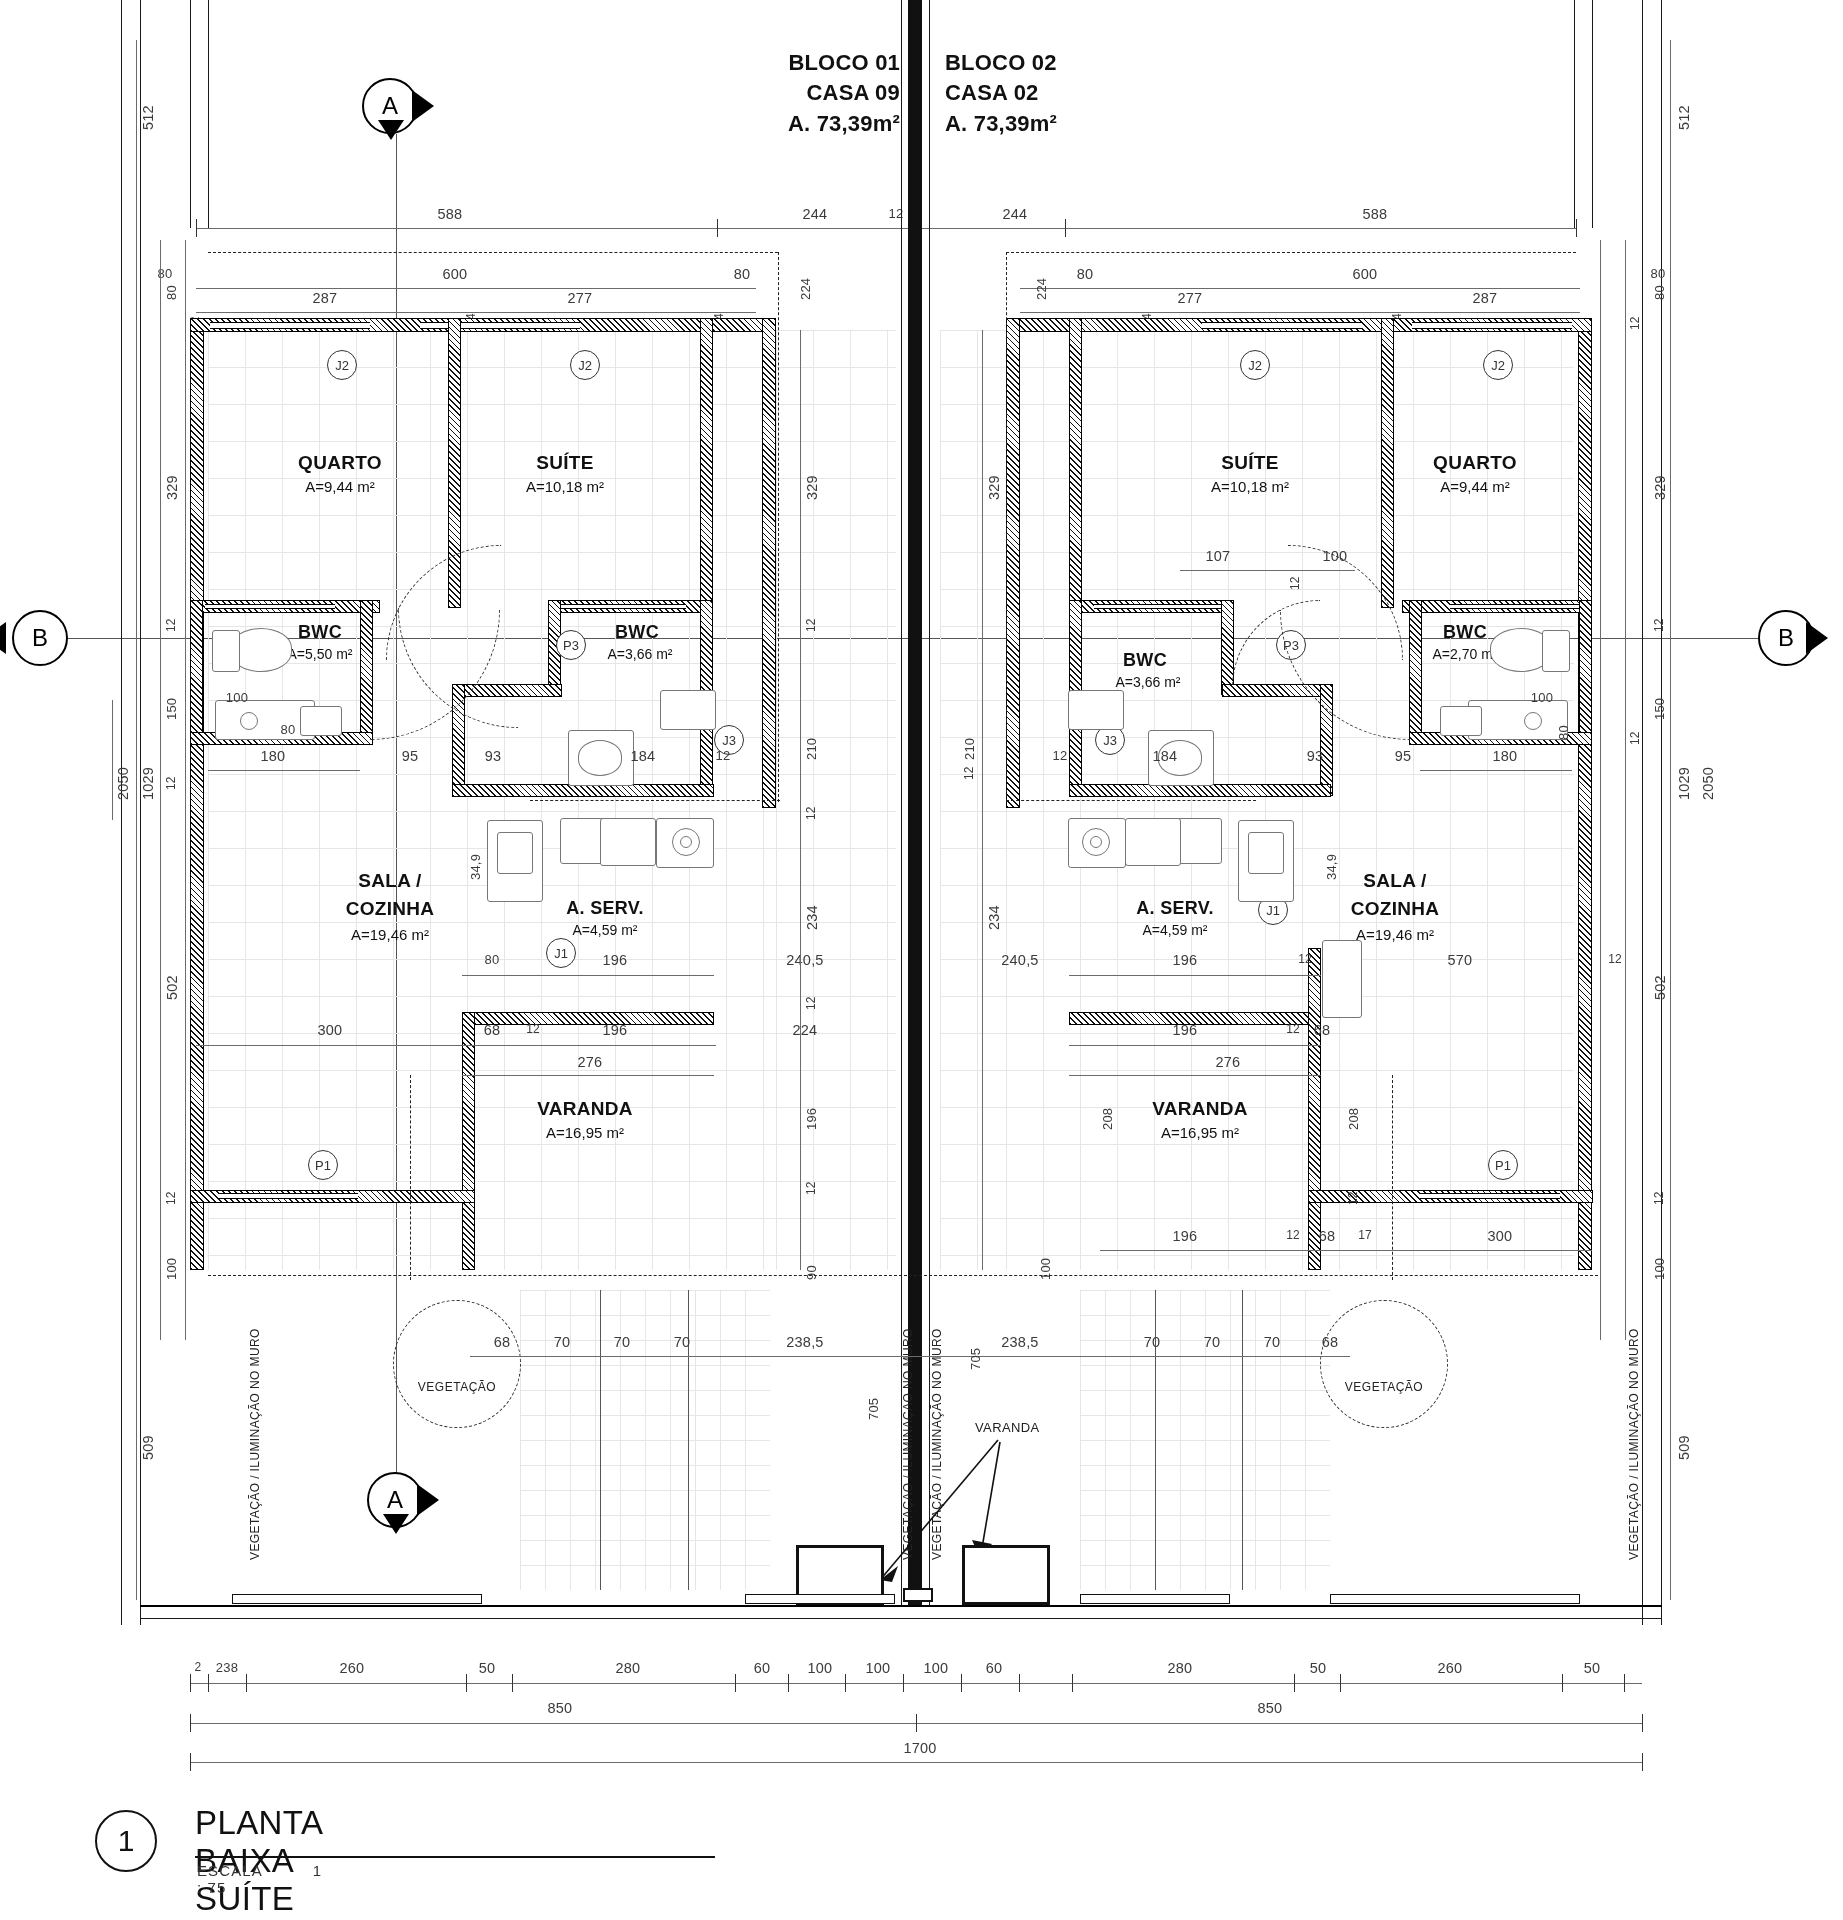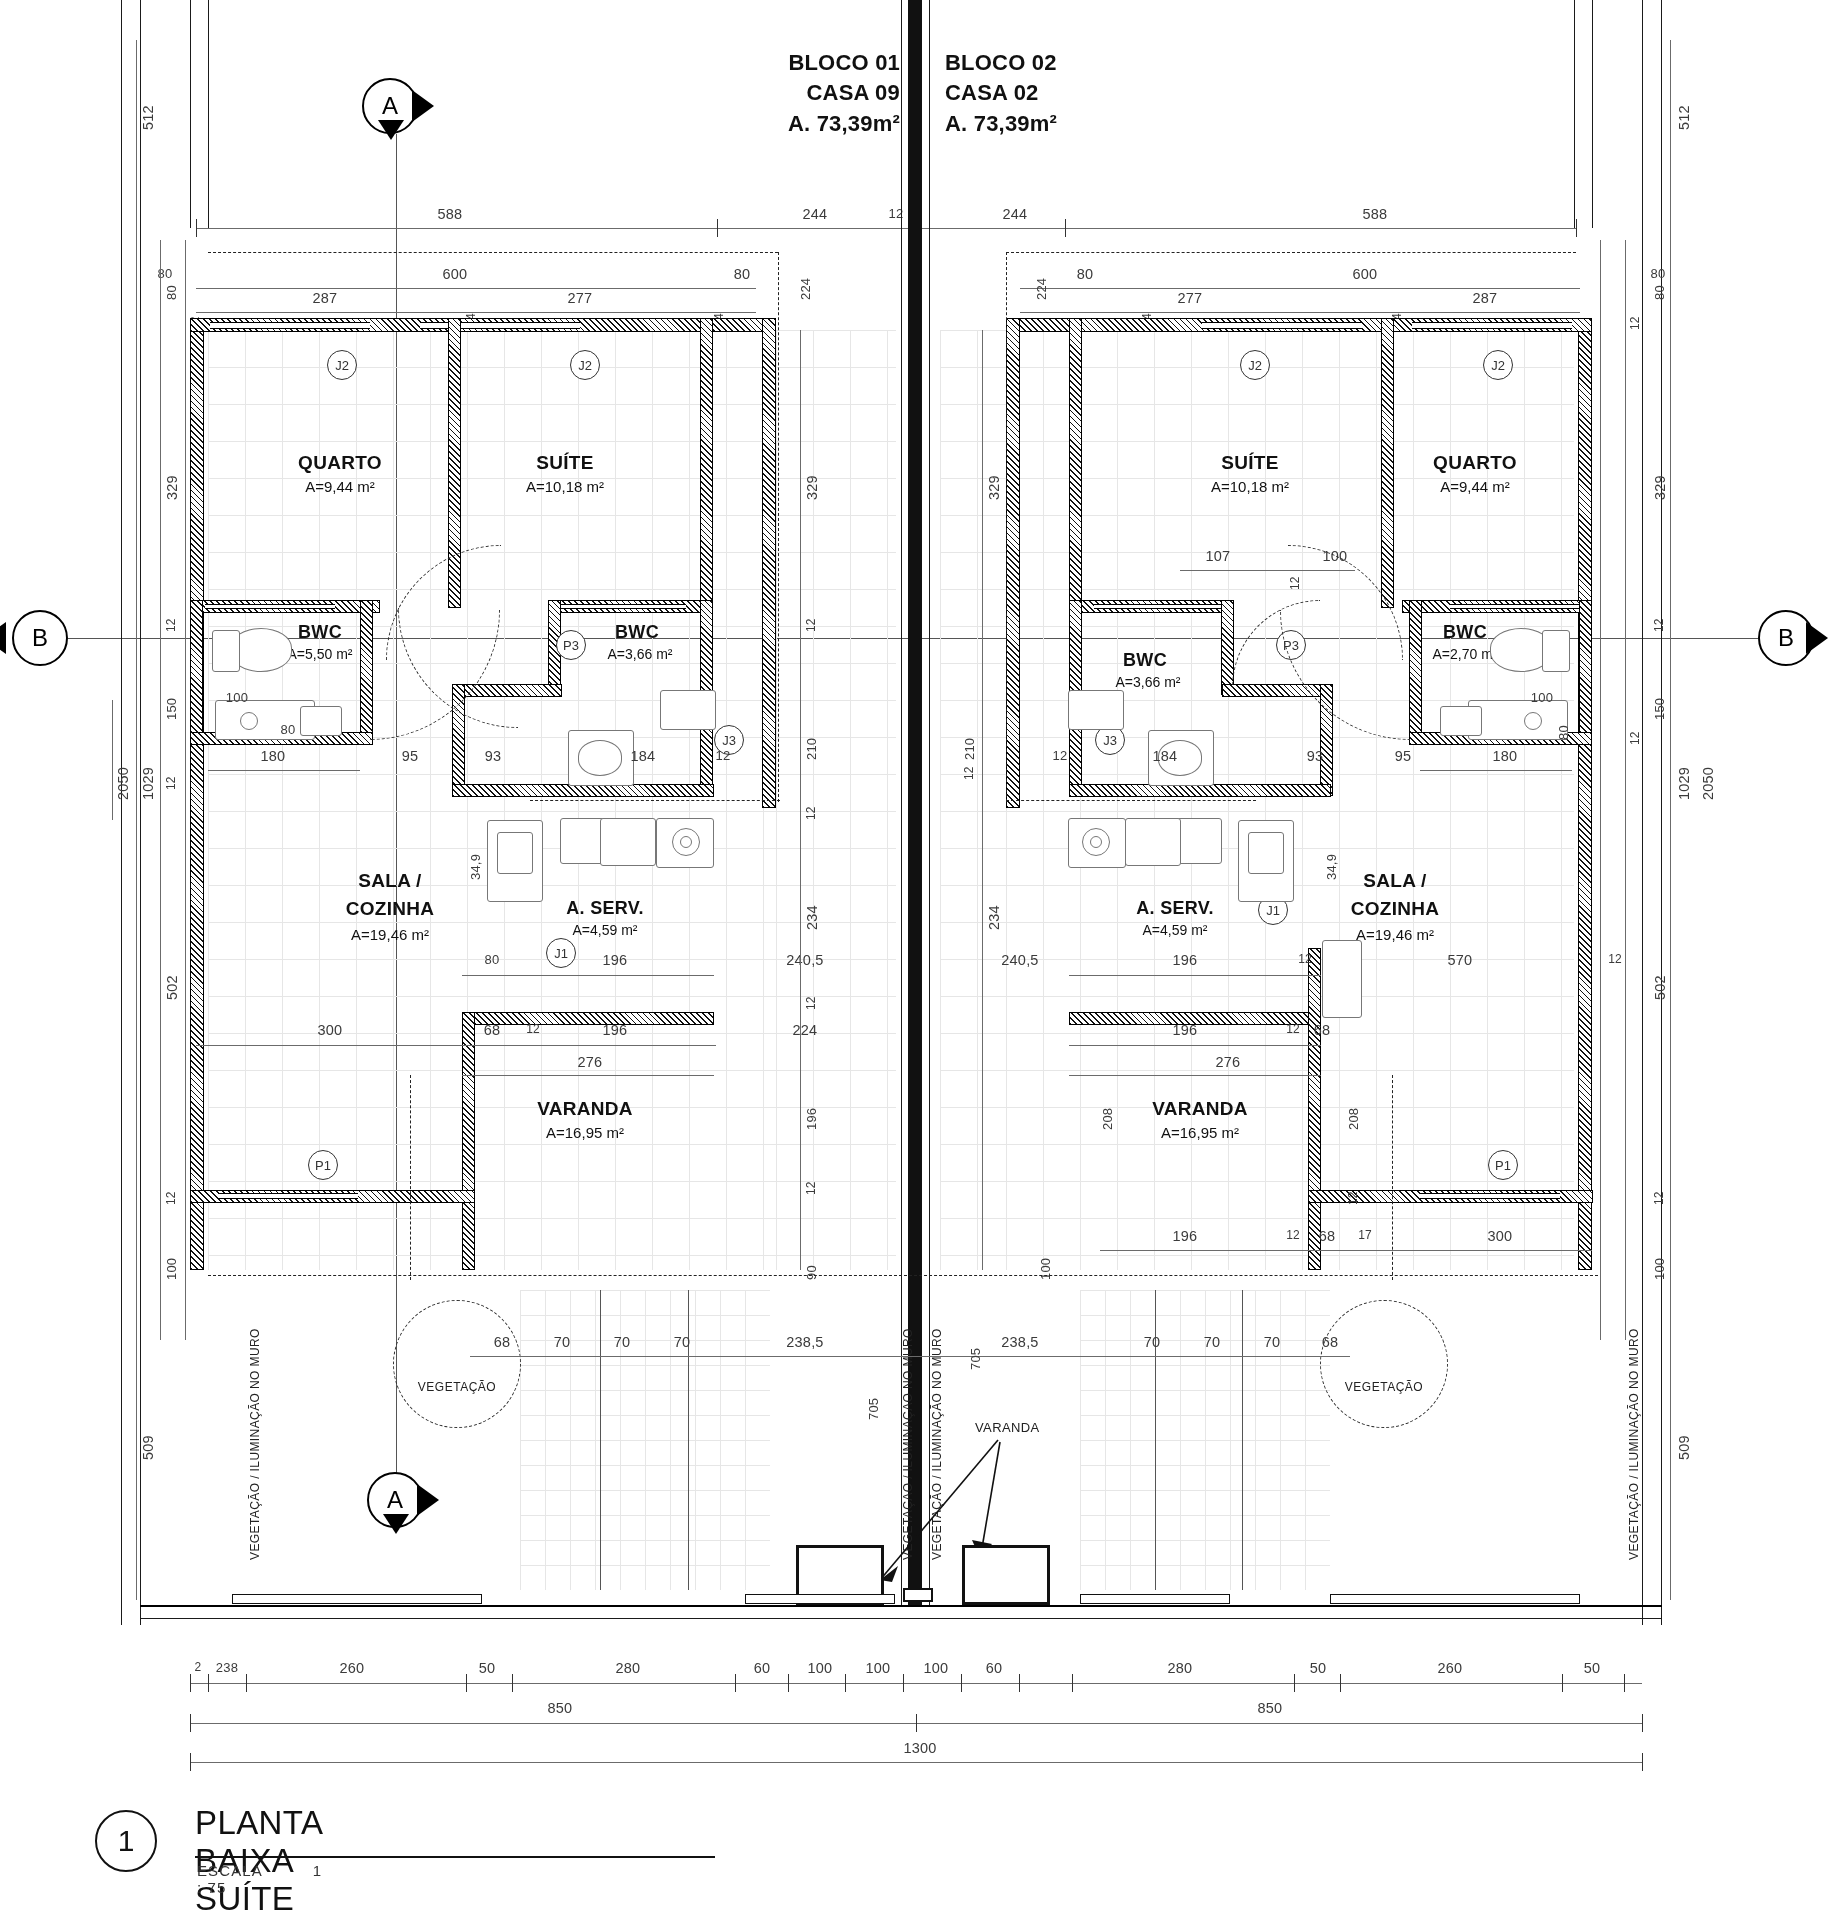--- a/index.html
+++ b/index.html
@@ -658,21 +658,21 @@
   <div class="txt dim-txt" style="left:853px; top:1660px; width:50px;">100</div>
   <div class="txt dim-txt" style="left:911px; top:1660px; width:50px;">100</div>
   <div class="txt dim-txt" style="left:969px; top:1660px; width:50px;">60</div>
   <div class="txt dim-txt" style="left:1150px; top:1660px; width:60px;">280</div>
   <div class="txt dim-txt" style="left:1296px; top:1660px; width:44px;">50</div>
   <div class="txt dim-txt" style="left:1420px; top:1660px; width:60px;">260</div>
   <div class="txt dim-txt" style="left:1570px; top:1660px; width:44px;">50</div>
 
   <div class="txt dim-txt" style="left:530px; top:1700px; width:60px;">850</div>
   <div class="txt dim-txt" style="left:1240px; top:1700px; width:60px;">850</div>
-  <div class="txt dim-txt" style="left:885px; top:1740px; width:70px;">1300</div>
+  <div class="txt dim-txt" style="left:885px; top:1740px; width:70px;">1700</div>
   <div class="tick" style="left:190px; top:1714px; height:18px;"></div>
   <div class="tick" style="left:916px; top:1714px; height:18px;"></div>
   <div class="tick" style="left:1642px; top:1714px; height:18px;"></div>
   <div class="tick" style="left:190px; top:1753px; height:18px;"></div>
   <div class="tick" style="left:1642px; top:1753px; height:18px;"></div>
 
   <div id="title-block">
     <div class="t-circle">
       <span>1</span>
     </div>

